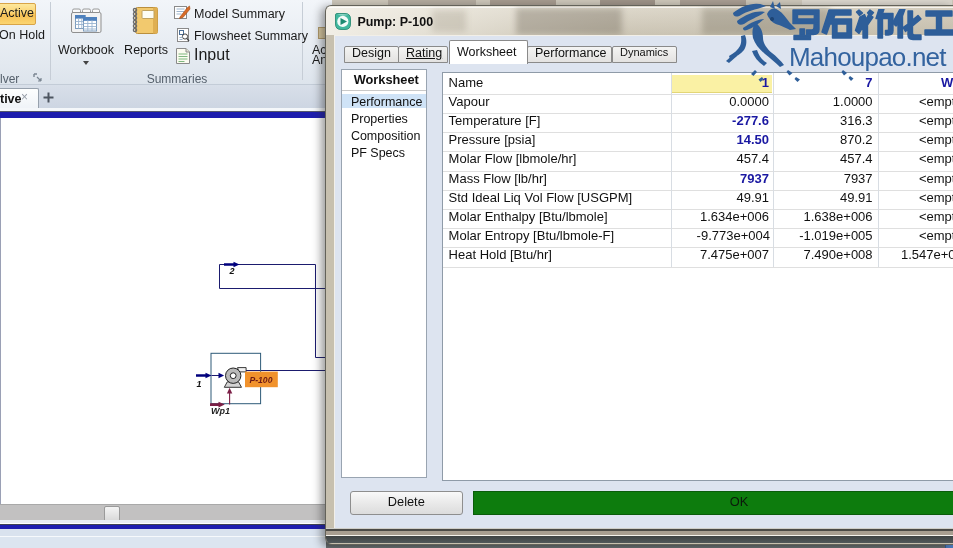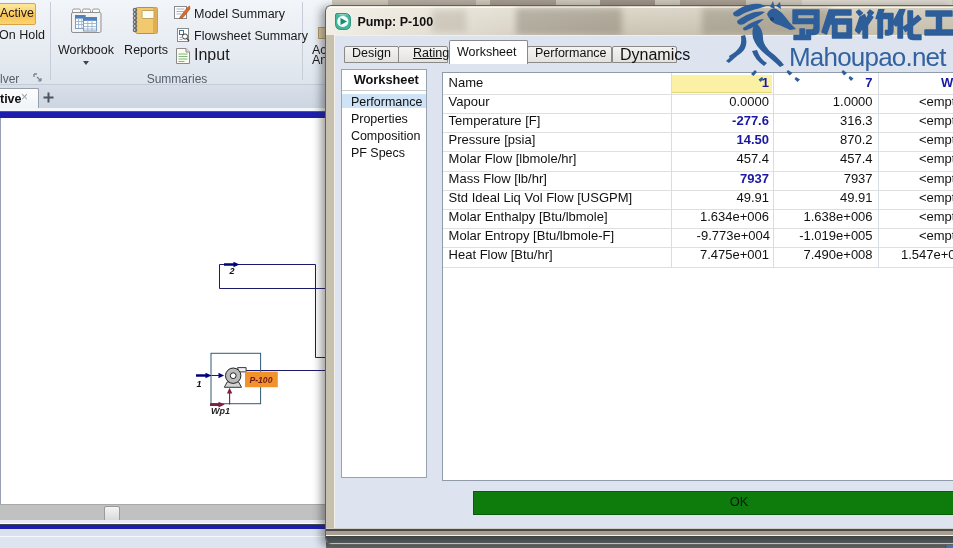--- a/index.html
+++ b/index.html
@@ -172,25 +172,25 @@
     <circle cx="7.8" cy="8.4" r="5.6" fill="#f2fbf8"></circle>
     <path d="M5.5 4.9 L12 8.4 L5.5 11.9 Z" fill="#1d8a71"></path>
   </svg>
   <div class="txt" style="left:31px;top:8.6px;font-size:12.5px;color:#111;font-weight:bold;">Pump: P-100</div>
 
   <div class="abs" style="left:7.6px;top:29px;width:620.4px;height:493px;background:#dde4f0;border:1px solid #f2efe8;border-right:none;">
 
     <div class="abs" style="left:8.7px;top:9.6px;width:53.3px;height:15px;background:linear-gradient(#f4f4f3,#e3e2e1);border:1px solid #8a8a8a;border-radius:2px 2px 0 0;"></div>
     <div class="txt" style="left:17px;top:10.1px;font-size:12.5px;color:#111;">Design</div>
     <div class="abs" style="left:63px;top:9.6px;width:48.5px;height:15px;background:linear-gradient(#f4f4f3,#e3e2e1);border:1px solid #8a8a8a;border-radius:2px 2px 0 0;"></div>
-    <div class="txt" style="left:78px;top:10.1px;font-size:12.5px;color:#111;text-decoration:underline;">Rating</div>
+    <div class="txt" style="left:71px;top:10.1px;font-size:12.5px;color:#111;text-decoration:underline;">Rating</div>
     <div class="abs" style="left:192.5px;top:9.6px;width:82.5px;height:15px;background:linear-gradient(#f4f4f3,#e3e2e1);border:1px solid #8a8a8a;border-radius:2px 2px 0 0;"></div>
     <div class="txt" style="left:200px;top:10.1px;font-size:12.5px;color:#111;">Performance</div>
     <div class="abs" style="left:277px;top:9.6px;width:63.5px;height:15px;background:linear-gradient(#f4f4f3,#e3e2e1);border:1px solid #8a8a8a;border-radius:2px 2px 0 0;"></div>
-    <div class="txt" style="left:285px;top:10.1px;font-size:16px;color:#111;">Dynamics</div>
+    <div class="txt" style="left:285px;top:10.1px;font-size:11px;color:#111;">Dynamics</div>
 
     <div class="abs" style="left:113.6px;top:4.1px;width:77.5px;height:22.9px;background:#fff;border:1px solid #8a8a8a;border-bottom:none;border-radius:2px 2px 0 0;"></div>
     <div class="txt" style="left:122px;top:8.8px;font-size:12.5px;color:#111;">Worksheet</div>
 
     <div class="abs" style="left:5.8px;top:32.3px;width:84.5px;height:407.7px;background:#fff;border:1px solid #99a4b1;">
       <div class="txt" style="left:44.5px;top:2px;font-size:12.8px;font-weight:bold;color:#111;transform:translateX(-50%);">Worksheet</div>
       <div class="abs" style="left:0;top:20.5px;width:84.5px;height:1px;background:#c9c9c9;"></div>
       <div class="abs" style="left:0.5px;top:24.4px;width:83.5px;height:13.8px;background:#cfe3f7;"></div>
       <div class="txt" style="left:9.1px;top:25px;font-size:12.5px;color:#111;">Performance</div>
       <div class="txt" style="left:9.1px;top:42px;font-size:12.5px;color:#111;">Properties</div>
@@ -241,30 +241,31 @@
           <div style="position:absolute;left:6px;top:135.5px;">Molar Enthalpy [Btu/lbmole]</div>
           <div style="position:absolute;left:229px;width:97.4px;top:135.5px;text-align:right;">1.634e+006</div>
           <div style="position:absolute;left:331px;width:99px;top:135.5px;text-align:right;">1.638e+006</div>
           <div style="position:absolute;left:476.4px;top:135.5px;">&lt;empt</div>
           <div style="position:absolute;left:0;top:154.7px;width:560px;height:19.2px;border-bottom:1px solid #dfdfdf;"></div>
           <div style="position:absolute;left:6px;top:154.7px;">Molar Entropy [Btu/lbmole-F]</div>
           <div style="position:absolute;left:242px;width:97.4px;top:154.7px;text-align:center;">-9.773e+004</div>
           <div style="position:absolute;left:331px;width:99px;top:154.7px;text-align:right;">-1.019e+005</div>
           <div style="position:absolute;left:476.4px;top:154.7px;">&lt;empt</div>
           <div style="position:absolute;left:0;top:173.89999999999998px;width:560px;height:19.2px;border-bottom:1px solid #dfdfdf;"></div>
-          <div style="position:absolute;left:6px;top:173.89999999999998px;">Heat Flow [Btu/hr]</div>
-          <div style="position:absolute;left:229px;width:97.4px;top:173.89999999999998px;text-align:right;">7.475e+001</div>
+          <div style="position:absolute;left:6px;top:173.89999999999998px;">Heat Hold [Btu/hr]</div>
+          <div style="position:absolute;left:229px;width:97.4px;top:173.89999999999998px;text-align:right;">7.475e+007</div>
           <div style="position:absolute;left:331px;width:99px;top:173.89999999999998px;text-align:right;">7.490e+008</div>
           <div style="position:absolute;left:458.4px;top:173.89999999999998px;">1.547e+0</div>
           <div style="position:absolute;left:228.5px;top:0;width:1px;height:193.1px;background:#d8dde3;"></div>
           <div style="position:absolute;left:330.5px;top:0;width:1px;height:193.1px;background:#d8dde3;"></div>
           <div style="position:absolute;left:435.5px;top:0;width:1px;height:193.1px;background:#d8dde3;"></div>
         </div>
     </div>
 
+    <div class="abs" style="left:14.8px;top:454.6px;width:111px;height:21.6px;background:linear-gradient(#f9f9f9,#ebebeb 45%,#dcdcdc);border:1px solid #8e8e8e;border-radius:3px;text-align:center;line-height:20px;font-size:12.8px;color:#111;">Delete</div>
     <div class="abs" style="left:138.5px;top:454.6px;width:529px;height:21.6px;background:#0d7c0d;border:1px solid #0a5c0a;text-align:center;line-height:20px;font-size:12.8px;color:#0b1a0b;">OK</div>
   </div>
   <div class="abs" style="left:0;top:522px;width:628px;height:1px;background:#cfcec8;"></div>
   <div class="abs" style="left:0;top:523px;width:628px;height:1.6px;background:#4b4a46;"></div>
   <div class="abs" style="left:0;top:524.6px;width:628px;height:4.3px;background:#a89e91;"></div>
   <div class="abs" style="left:0;top:528.9px;width:628px;height:1.1px;background:#f4f2ec;"></div>
   <div class="abs" style="left:0;top:530px;width:628px;height:6.2px;background:linear-gradient(#3e4243,#51585a);"></div>
 </div>
 
 <svg class="abs" style="left:700px;top:0px;" width="253" height="90" viewBox="0 0 253 90">

